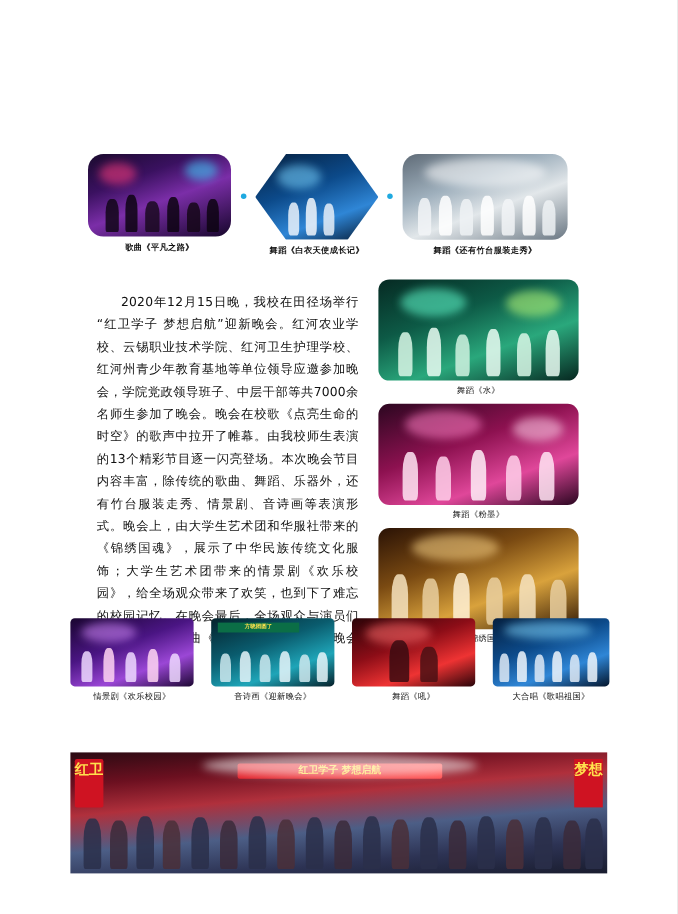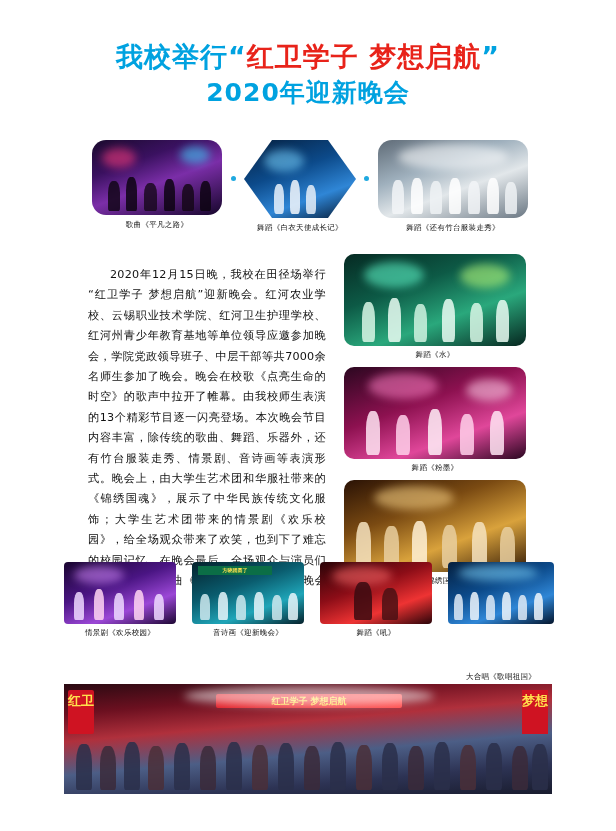--- a/index.html
+++ b/index.html
@@ -44,24 +44,25 @@
     font-size: 25px;
     font-weight: bold;
     letter-spacing: 1px;
     line-height: 32px;
     color: #00a2e0;
     margin-top: 3px;
   }
   
   .top-row {
     position: absolute;
-    left: 92px;
+    left: 80px;
     top: 140px;
     width: 436px;
     height: 105px;
+    font-weight: bold;
   }
   .photo {
     position: absolute;
     overflow: hidden;
     background: #222;
   }
   .cap {
     position: absolute;
     font-family: "DejaVu Sans", "Liberation Sans", sans-serif;
     font-size: 7.5px;
@@ -153,24 +154,20 @@
     color: #ffe14d;
     font-family: "DejaVu Sans", sans-serif;
     font-weight: bold;
   }
 </style>
 </head>
 <body>
 
 <div class="page">
 
-  <div class="title-block">
-    <div class="title-line1"><span>我校举行“</span><span class="red">红卫学子 梦想启航</span><span>”</span></div>
-    <div class="title-line2">2020年迎新晚会</div>
-  </div>
 
   <div class="top-row">
 
     <div class="photo ph-stage" style="left:0px; top:0px; width:130px; height:75px; border-radius:14px;">
       <div class="photo-inner">
         <div class="glow" style="left:10px;top:8px;width:34px;height:20px;background:#ff3d7f;"></div>
         <div class="glow" style="right:12px;top:6px;width:30px;height:18px;background:#3dd6ff;"></div>
         <div class="fig" style="left:16px;width:12px;height:30px;background:#120617;"></div>
         <div class="fig" style="left:34px;width:11px;height:34px;background:#0d0412;"></div>
         <div class="fig" style="left:52px;width:13px;height:28px;background:#1a0920;"></div>
@@ -295,21 +292,21 @@
       <div class="photo-inner">
         <div class="glow" style="left:10px;top:3px;width:80px;height:16px;background:#7fd6ff;"></div>
         <div class="fig" style="left:6px;width:9px;height:26px;background:#dfeaf6;border-radius:40% 40% 15% 15%;"></div>
         <div class="fig" style="left:22px;width:9px;height:28px;background:#f0f6fc;border-radius:40% 40% 15% 15%;"></div>
         <div class="fig" style="left:38px;width:9px;height:25px;background:#dfeaf6;border-radius:40% 40% 15% 15%;"></div>
         <div class="fig" style="left:54px;width:9px;height:28px;background:#f0f6fc;border-radius:40% 40% 15% 15%;"></div>
         <div class="fig" style="left:70px;width:9px;height:25px;background:#dfeaf6;border-radius:40% 40% 15% 15%;"></div>
         <div class="fig" style="left:86px;width:9px;height:27px;background:#f0f6fc;border-radius:40% 40% 15% 15%;"></div>
       </div>
     </div>
-    <div class="cap" style="left:380px; top:66px; width:114px;margin-top:44px;">大合唱《歌唱祖国》</div>
+    <div class="cap" style="left:380px; top:66px; width:114px;">大合唱《歌唱祖国》</div>
   </div>
 
   <div class="bottom-photo ph-crowd">
     <div class="photo-inner">
       <div class="banner-red" style="left:4px;top:6px;width:26px;height:44px;font-size:13px;line-height:21px;text-align:center;border-radius:2px;">红卫</div>
       <div class="banner-red" style="right:4px;top:6px;width:26px;height:44px;font-size:13px;line-height:21px;text-align:center;background:#cf1322;">梦想</div>
       <div style="position:absolute;left:152px;top:10px;width:186px;height:14px;background:linear-gradient(90deg,#e01b24,#ff4d4d);color:#ffe14d;font-size:9px;font-weight:bold;line-height:14px;text-align:center;border-radius:2px;font-family:'DejaVu Sans',sans-serif;">红卫学子 梦想启航</div>
       <div class="glow" style="left:120px;top:2px;width:250px;height:20px;background:#ffffff;"></div>
       <div class="fig" style="left:12px;width:16px;height:46px;background:#2a2f4a;"></div>
       <div class="fig" style="left:36px;width:16px;height:44px;background:#3b2a3a;"></div>

